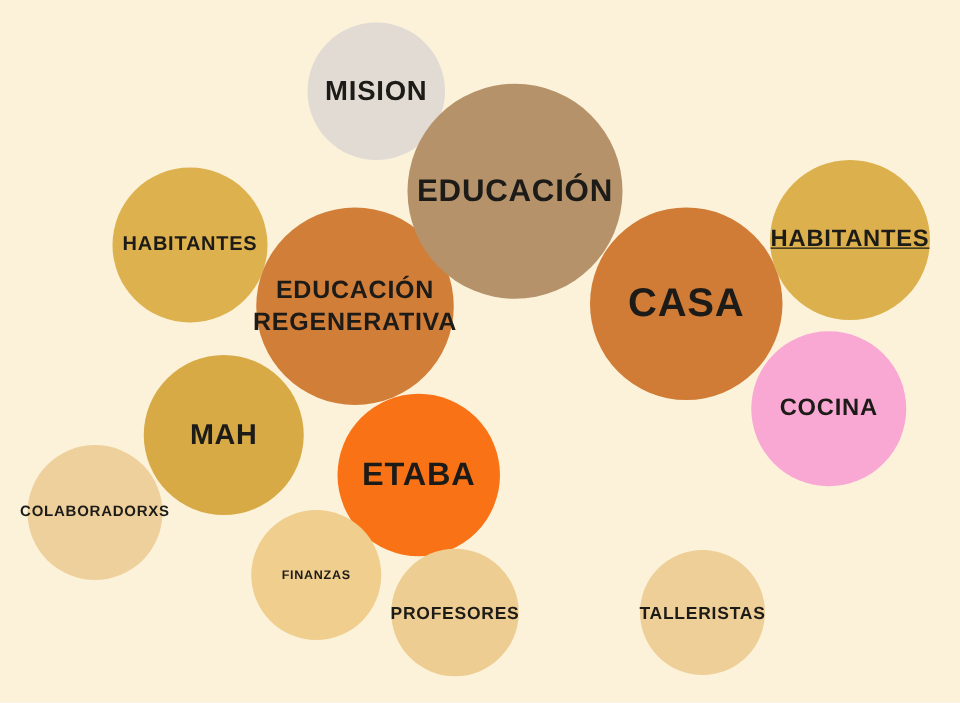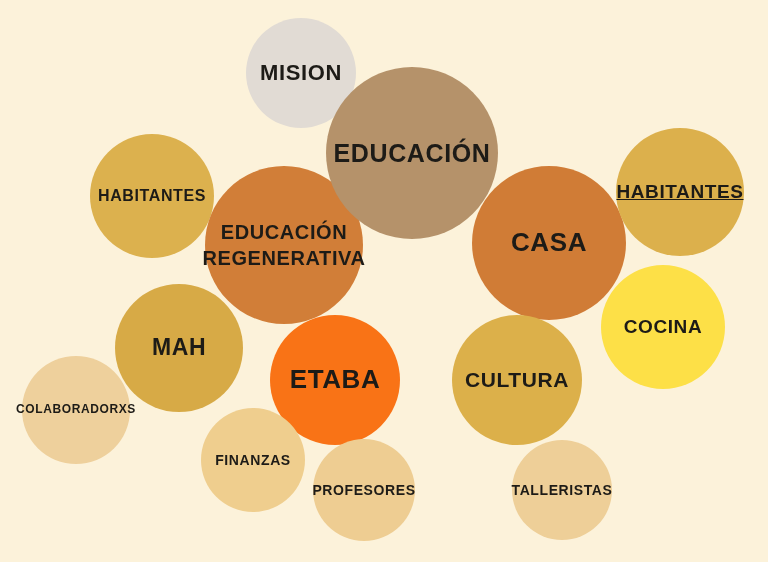--- a/index.html
+++ b/index.html
@@ -52,56 +52,51 @@
       <div class="bubble-label">
         <div>EDUCACIÓN</div>
         <div>REGENERATIVA</div>
       </div>
     </div>
     <div class="bubble" style="left: 326px; top: 67px; width: 172px; height: 172px; background: rgb(181, 146, 106); font-size: 25px;">
       <div class="bubble-label">
         <div>EDUCACIÓN</div>
       </div>
     </div>
-    <div class="bubble" style="left: 472px; top: 166px; width: 154px; height: 154px; background: rgb(208, 124, 54); font-size: 26px;">
+    <div class="bubble" style="left: 472px; top: 166px; width: 154px; height: 154px; background: rgb(208, 124, 54); font-size: 32px;">
       <div class="bubble-label">
         <div>CASA</div>
       </div>
     </div>
     <div class="bubble" style="left: 616px; top: 128px; width: 128px; height: 128px; background: rgb(220, 176, 76); font-size: 19px; text-decoration: underline;">
       <div class="bubble-label">
         <div>HABITANTES</div>
       </div>
     </div>
-    <div class="bubble" style="left: 601px; top: 265px; width: 124px; height: 124px; background: #fde047; font-size: 19px;">
+    <div class="bubble" style="left: 601px; top: 265px; width: 124px; height: 124px; background: #f9a8d4; font-size: 19px;">
       <div class="bubble-label">
         <div>COCINA</div>
       </div>
     </div>
     <div class="bubble" style="left: 115px; top: 284px; width: 128px; height: 128px; background: rgb(215, 170, 70); font-size: 23px;">
       <div class="bubble-label">
         <div>MAH</div>
       </div>
     </div>
     <div class="bubble" style="left: 270px; top: 315px; width: 130px; height: 130px; background: #f97316; font-size: 26px;">
       <div class="bubble-label">
         <div>ETABA</div>
       </div>
     </div>
-    <div class="bubble" style="left: 452px; top: 315px; width: 130px; height: 130px; background: rgb(220, 176, 74); font-size: 21px;">
-      <div class="bubble-label">
-        <div>CULTURA</div>
-      </div>
-    </div>
     <div class="bubble" style="left: 22px; top: 356px; width: 108px; height: 108px; background: rgb(238, 208, 156); font-size: 12px;">
       <div class="bubble-label">
         <div>COLABORADORXS</div>
       </div>
     </div>
-    <div class="bubble" style="left: 201px; top: 408px; width: 104px; height: 104px; background: rgb(239, 206, 142); font-size: 14px;">
+    <div class="bubble" style="left: 201px; top: 408px; width: 104px; height: 104px; background: rgb(239, 206, 142); font-size: 10px;">
       <div class="bubble-label">
         <div>FINANZAS</div>
       </div>
     </div>
     <div class="bubble" style="left: 313px; top: 439px; width: 102px; height: 102px; background: rgb(238, 205, 146); font-size: 14px;">
       <div class="bubble-label">
         <div>PROFESORES</div>
       </div>
     </div>
     <div class="bubble" style="left: 512px; top: 440px; width: 100px; height: 100px; background: rgb(238, 207, 152); font-size: 14px;">

